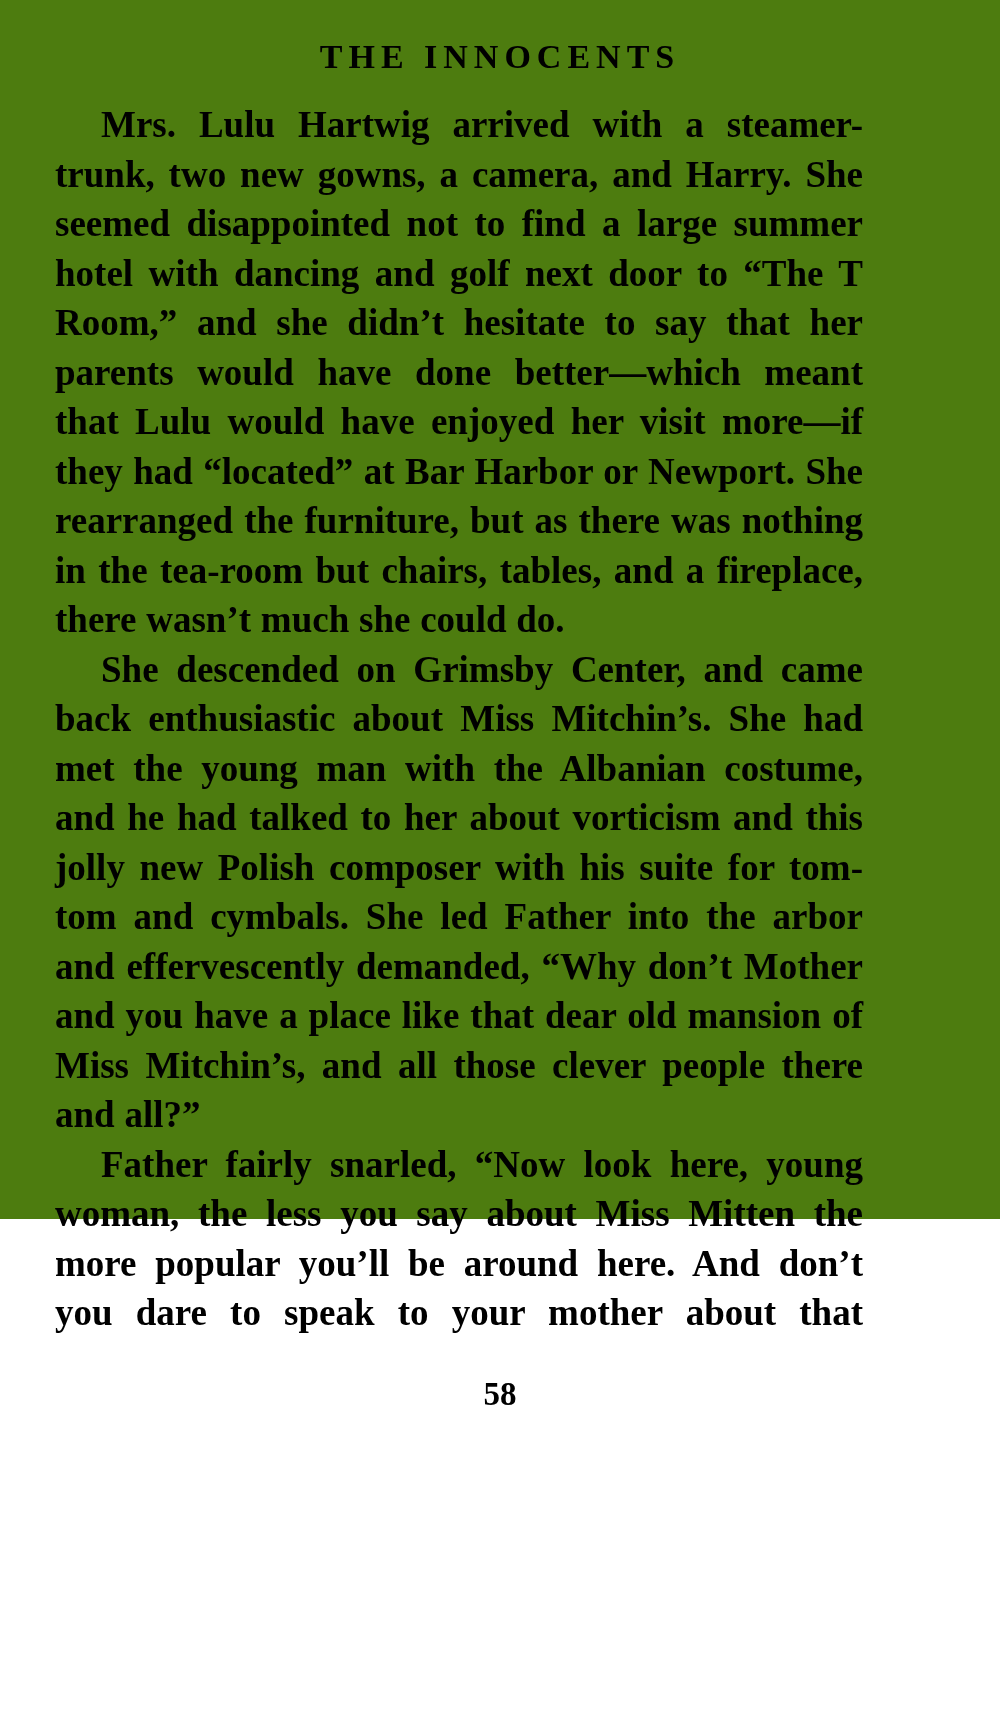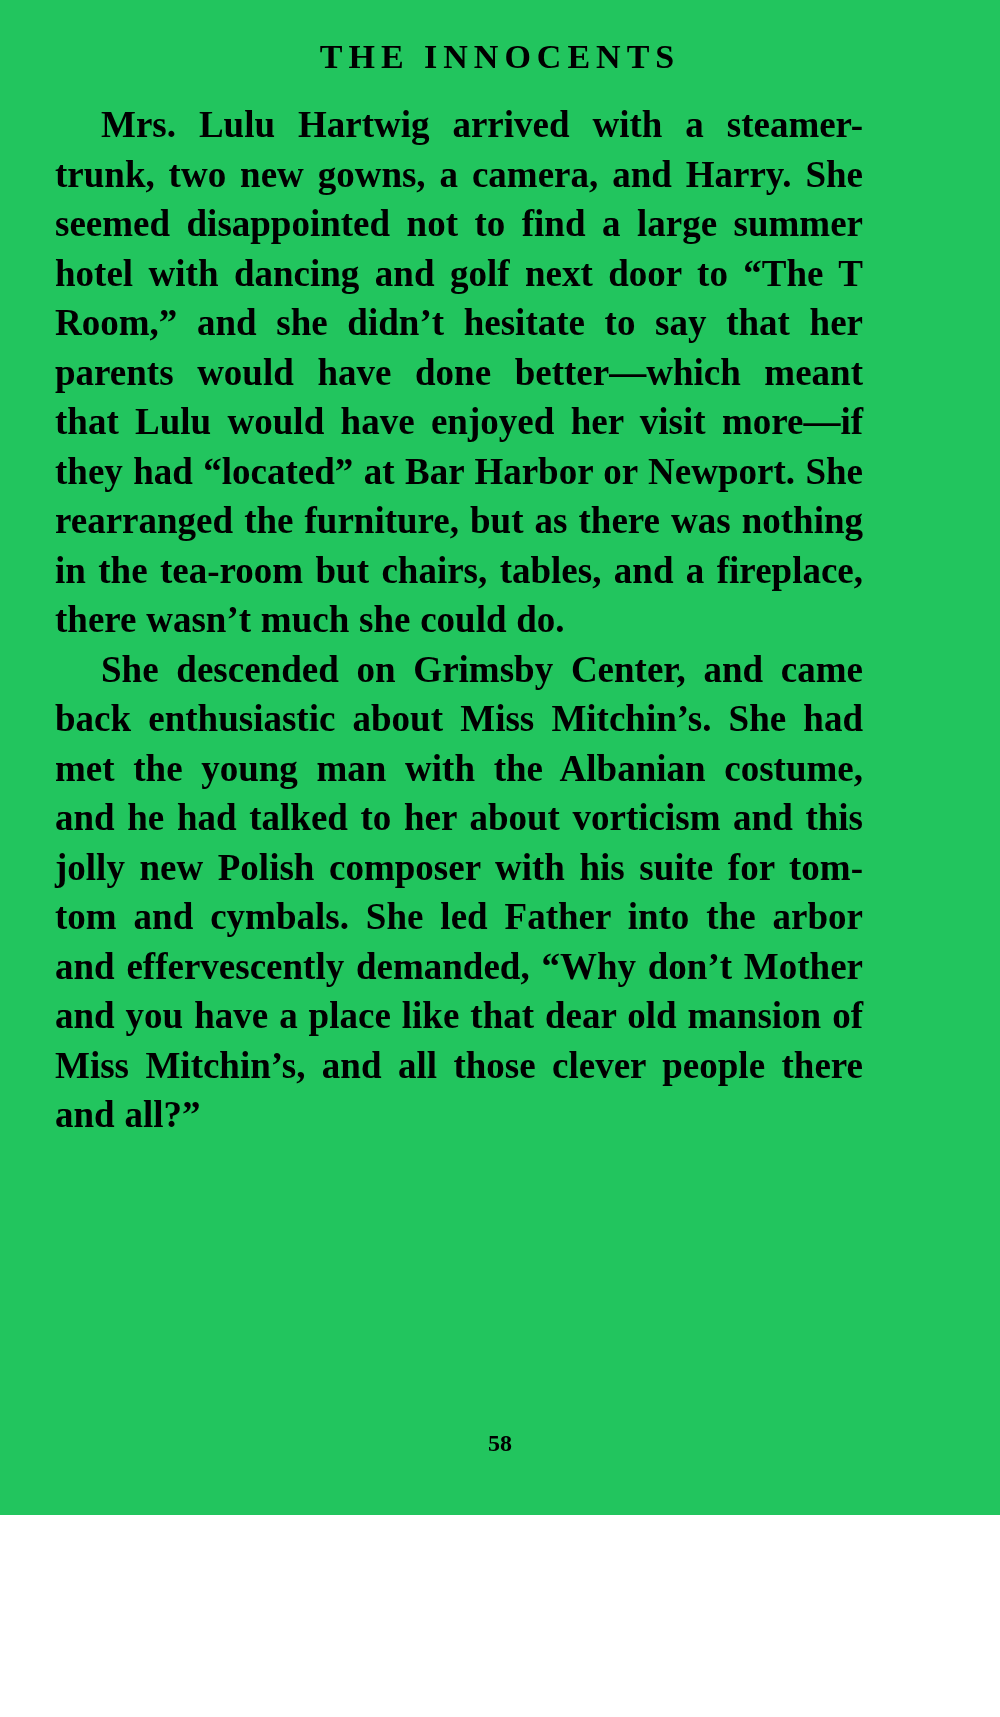--- a/index.html
+++ b/index.html
@@ -13,22 +13,22 @@
     font-family: "Liberation Serif", serif;
     color: #000000;
     position: relative;
     overflow: hidden;
   }
   .page {
     position: absolute;
     left: 0;
     top: 0;
     width: 1000px;
-    height: 1515px;
-    background: #22c55e;
+    height: 1219px;
+    background: #4d7c0f;
   }
   .running-head {
     position: absolute;
     left: 0;
     top: 38px;
     width: 1000px;
     text-align: center;
     font-size: 34px;
     font-weight: 700;
     letter-spacing: 6px;
@@ -51,35 +51,36 @@
     text-indent: 46px;
     word-spacing: 0.5px;
   }
   .para.last {
     text-align: justify;
     text-align-last: justify;
   }
   .folio {
     position: absolute;
     left: 0;
-    top: 1430px;
+    top: 1376px;
     width: 1000px;
     text-align: center;
-    font-size: 24px;
+    font-size: 33px;
     font-weight: 700;
     font-family: "Liberation Serif", serif;
   }
 </style>
 </head>
 <body>
 
 <div class="page">
 
   <div class="running-head">THE INNOCENTS</div>
 
   <div class="body-text">
     <p class="para">Mrs. Lulu Hartwig arrived with a steamer-trunk, two new gowns, a camera, and Harry. She seemed disappointed not to find a large summer hotel with dancing and golf next door to “The T Room,” and she didn’t hesitate to say that her parents would have done better—which meant that Lulu would have enjoyed her visit more—if they had “located” at Bar Harbor or Newport.  She rearranged the furniture, but as there was nothing in the tea-room but chairs, tables, and a fireplace, there wasn’t much she could do.</p>
     <p class="para">She descended on Grimsby Center, and came back enthusiastic about Miss Mitchin’s.  She had met the young man with the Albanian costume, and he had talked to her about vorticism and this jolly new Polish composer with his suite for tom-tom and cymbals.  She led Father into the arbor and effervescently demanded, “Why don’t Mother and you have a place like that dear old mansion of Miss Mitchin’s, and all those clever people there and all?”</p>
+    <p class="para last">Father fairly snarled, “Now look here, young woman, the less you say about Miss Mitten the more popular you’ll be around here.  And don’t you dare to speak to your mother about that</p>
   </div>
 
   <div class="folio">58</div>
 
 </div>
 
 </body></html>

